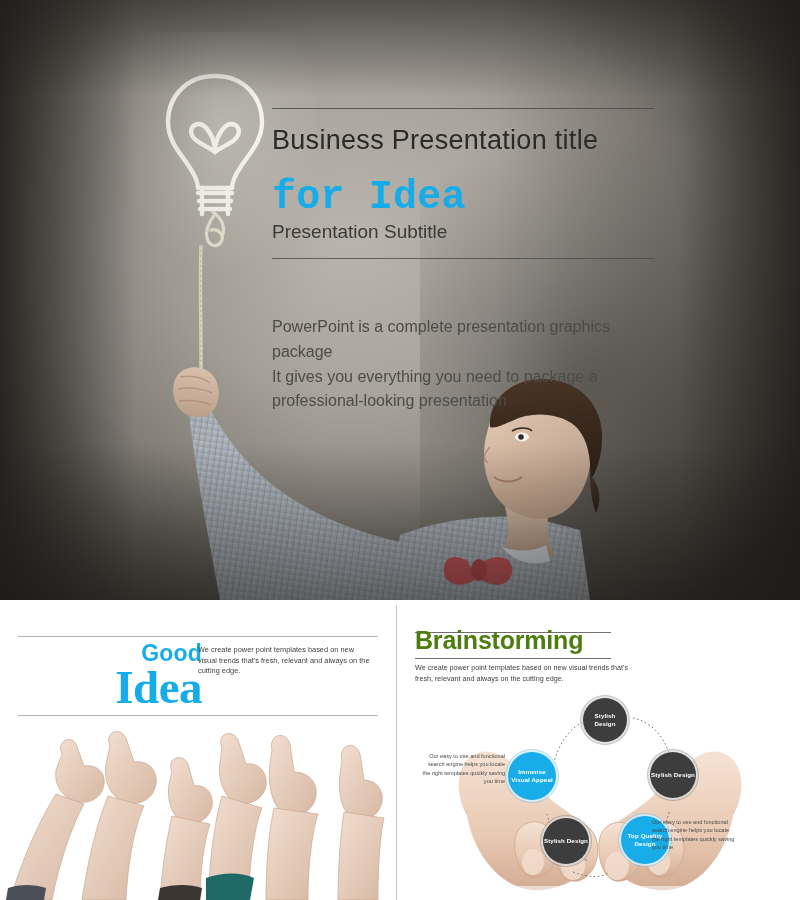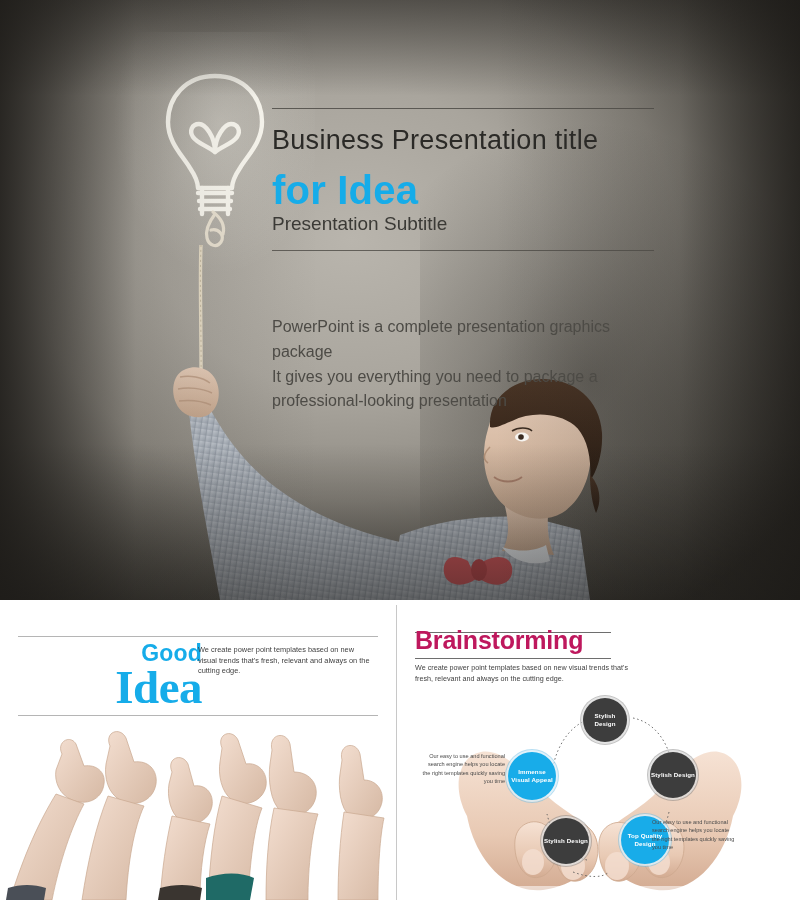--- a/index.html
+++ b/index.html
@@ -95,21 +95,22 @@
     letter-spacing: .3px;
     line-height: 1.15;
     font-weight: 400;
   }
   .t-accent {
     font-size: 40px;
     font-weight: bold;
     color: #16ace9;
     line-height: 1.12;
     letter-spacing: .2px;
-    margin-top: 12px;
+    margin-top: 20px;
+    font-family: Liberation Mono, monospace;
   }
   .t-sub {
     font-size: 19px;
     color: #3b3a36;
     font-weight: 400;
   }
   .hero-body {
     position: absolute;
     left: 272px; top: 315px;
     width: 400px;
@@ -156,21 +157,21 @@
 
   
   .slide-r { position: absolute; left: 397px; top: 600px; width: 403px; height: 300px; background:#fff; overflow:hidden; }
   .r-rule {
     position: absolute; left: 18px; width: 196px; height: 1px; background: #6e6e6e;
   }
   .r-rule.top { top: 32px; }
   .r-rule.bot { top: 58px; }
   .r-title {
     position: absolute; left: 18px; top: 26px;
-    font-size: 25px; font-weight: bold; color: #be185d;
+    font-size: 25px; font-weight: bold; color: #4d7c0f;
     letter-spacing: -.2px;
   }
   .r-sub {
     position: absolute; left: 18px; top: 63px;
     width: 225px;
     font-size: 7.2px; line-height: 1.5; color: #3f3f3f;
   }
   .hands { position: absolute; left: 0; top: 90px; width: 403px; height: 210px; overflow:hidden; }
 
   .diagram { position: absolute; left: 0; top: 90px; width: 403px; height: 210px; }

